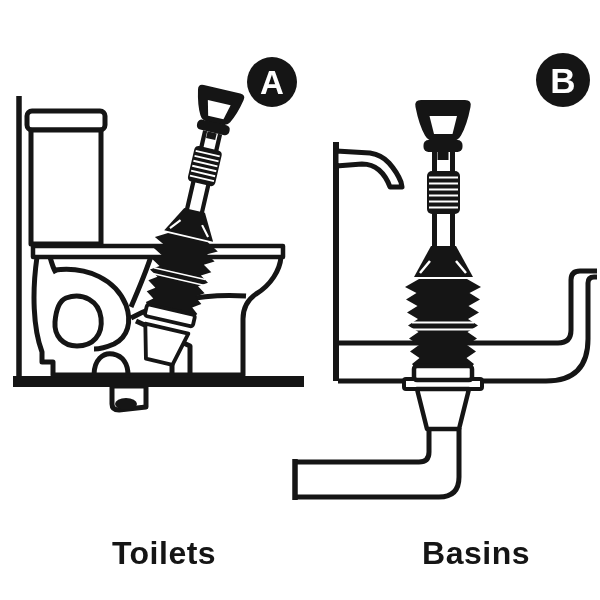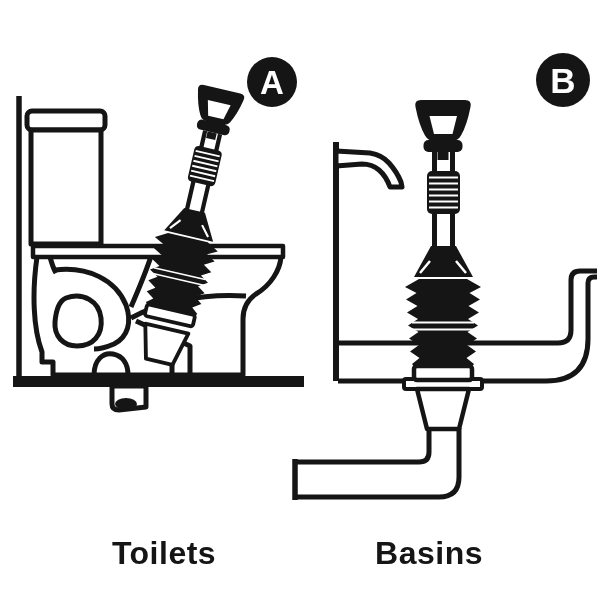--- a/index.html
+++ b/index.html
@@ -21,21 +21,21 @@
     font-weight:700; font-size:33px; line-height:1; user-select:none;
   }
   .badge.a { left:247px; top:57px; width:50px; height:50px; }
   .badge.b { left:536px; top:53px; width:54px; height:54px; font-size:35px; }
   .caption {
     position:absolute; top:535px; transform:translateX(-50%);
     color:var(--ink); font-weight:700; font-size:32px; letter-spacing:0.5px;
     white-space:nowrap;
   }
   .caption.a { left:164px; }
-  .caption.b { left:429px; }
+  .caption.b { left:476px; }
 </style>
 </head>
 <body>
 
 <div class="stage">
 
   <svg class="art" width="600" height="600" viewBox="0 0 600 600">
 
     <g>
 

